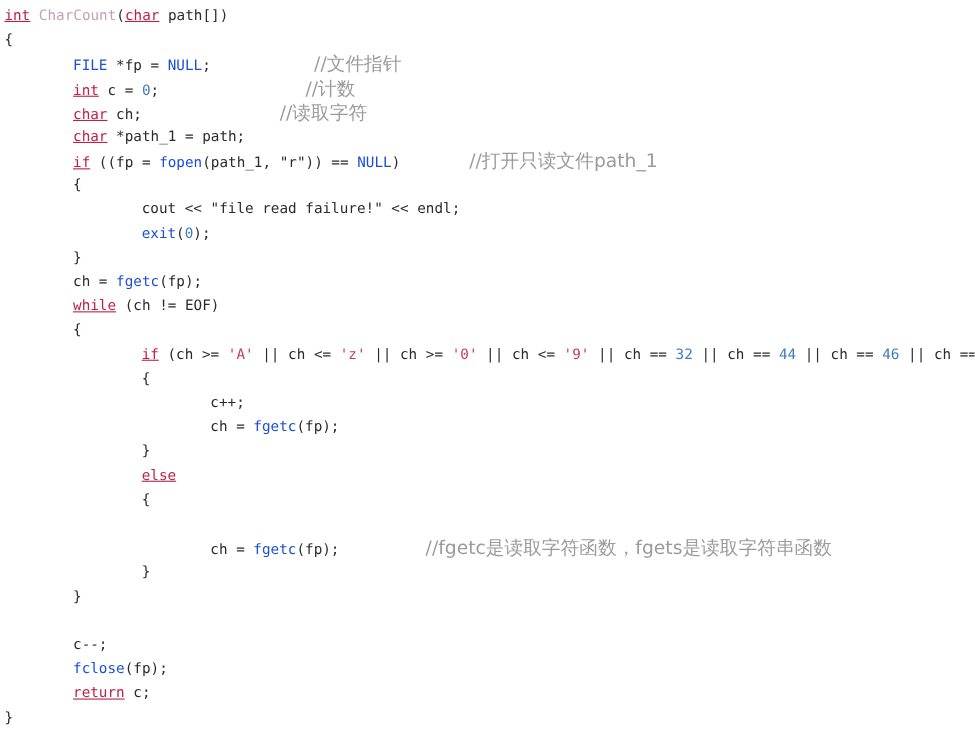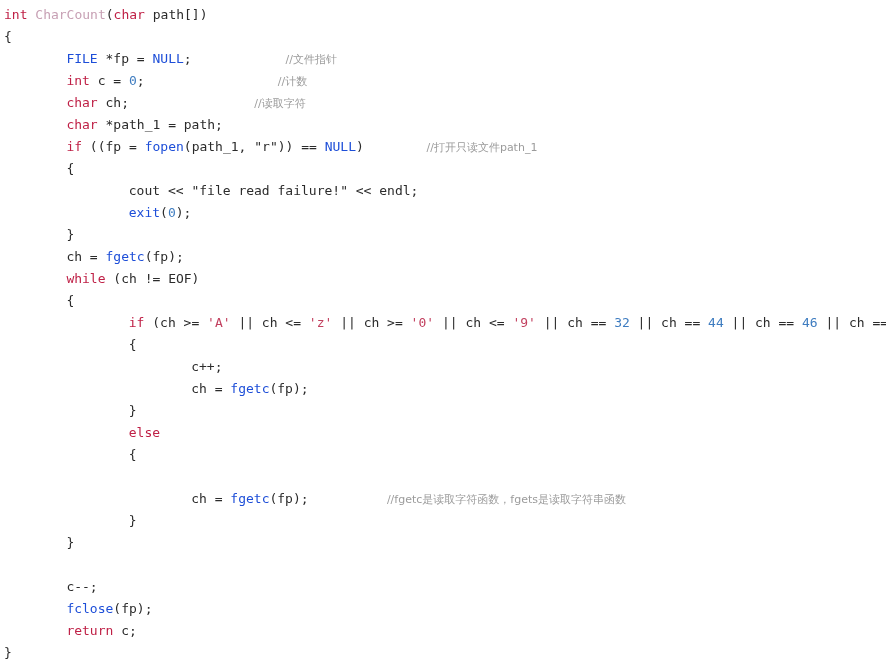--- a/index.html
+++ b/index.html
@@ -20,26 +20,26 @@
     line-height: 22px;
     white-space: pre;
     color: #2b2b2b;
     -webkit-font-smoothing: antialiased;
   }
   .ln {
     height: 22px;
     white-space: pre;
   }
   
-  .kw   { color: #bf2046; }   
+  .kw   { color: #bf2046; text-decoration: underline; }   
   .fn   { color: #c7a0b4; }   
   .lib  { color: #1d4ed8; }   
   .num  { color: #3e7cc0; }   
   .chr  { color: #c2405f; }   
   .str  { color: #2b2b2b; }   
   .cmt  { color: #9b9b9b; }   
   .pln  { color: #2b2b2b; }   
-  .zh   { font-family: "DejaVu Sans", "Liberation Sans", sans-serif; font-size: 11px; margin-top: 8px; }
+  .zh   { font-family: "DejaVu Sans", "Liberation Sans", sans-serif; font-size: 17px; margin-top: 8px; }
 </style>
 </head>
 <body>
 
 <div id="code-listing"><div class="ln" style="padding-left: 0px;"><span class="kw">int</span><span class="pln"> </span><span class="fn">CharCount</span><span class="pln">(</span><span class="kw">char</span><span class="pln"> path[])</span></div><div class="ln" style="padding-left: 0px;"><span class="pln">{</span></div><div class="ln" style="padding-left: 62.4px;"><span class="lib">FILE</span><span class="pln"> *fp = </span><span class="lib">NULL</span><span class="pln">;</span><span class="pln">            </span><span class="cmt zh">//文件指针</span></div><div class="ln" style="padding-left: 62.4px;"><span class="kw">int</span><span class="pln"> c = </span><span class="num">0</span><span class="pln">;</span><span class="pln">                 </span><span class="cmt zh">//计数</span></div><div class="ln" style="padding-left: 62.4px;"><span class="kw">char</span><span class="pln"> ch;</span><span class="pln">                </span><span class="cmt zh">//读取字符</span></div><div class="ln" style="padding-left: 62.4px;"><span class="kw">char</span><span class="pln"> *path_1 = path;</span></div><div class="ln" style="padding-left: 62.4px;"><span class="kw">if</span><span class="pln"> ((fp = </span><span class="lib">fopen</span><span class="pln">(path_1, </span><span class="str">"r"</span><span class="pln">)) == </span><span class="lib">NULL</span><span class="pln">)</span><span class="pln">        </span><span class="cmt zh">//打开只读文件path_1</span></div><div class="ln" style="padding-left: 62.4px;"><span class="pln">{</span></div><div class="ln" style="padding-left: 124.8px;"><span class="pln">cout &lt;&lt; </span><span class="str">"file read failure!"</span><span class="pln"> &lt;&lt; endl;</span></div><div class="ln" style="padding-left: 124.8px;"><span class="lib">exit</span><span class="pln">(</span><span class="num">0</span><span class="pln">);</span></div><div class="ln" style="padding-left: 62.4px;"><span class="pln">}</span></div><div class="ln" style="padding-left: 62.4px;"><span class="pln">ch = </span><span class="lib">fgetc</span><span class="pln">(fp);</span></div><div class="ln" style="padding-left: 62.4px;"><span class="kw">while</span><span class="pln"> (ch != EOF)</span></div><div class="ln" style="padding-left: 62.4px;"><span class="pln">{</span></div><div class="ln" style="padding-left: 124.8px;"><span class="kw">if</span><span class="pln"> (ch &gt;= </span><span class="chr">'A'</span><span class="pln"> || ch &lt;= </span><span class="chr">'z'</span><span class="pln"> || ch &gt;= </span><span class="chr">'0'</span><span class="pln"> || ch &lt;= </span><span class="chr">'9'</span><span class="pln"> || ch == </span><span class="num">32</span><span class="pln"> || ch == </span><span class="num">44</span><span class="pln"> || ch == </span><span class="num">46</span><span class="pln"> || ch == </span></div><div class="ln" style="padding-left: 124.8px;"><span class="pln">{</span></div><div class="ln" style="padding-left: 187.2px;"><span class="pln">c++;</span></div><div class="ln" style="padding-left: 187.2px;"><span class="pln">ch = </span><span class="lib">fgetc</span><span class="pln">(fp);</span></div><div class="ln" style="padding-left: 124.8px;"><span class="pln">}</span></div><div class="ln" style="padding-left: 124.8px;"><span class="kw">else</span></div><div class="ln" style="padding-left: 124.8px;"><span class="pln">{</span></div><div class="ln" style="padding-left: 0px;">&nbsp;</div><div class="ln" style="padding-left: 187.2px;"><span class="pln">ch = </span><span class="lib">fgetc</span><span class="pln">(fp);</span><span class="pln">          </span><span class="cmt zh">//fgetc是读取字符函数，fgets是读取字符串函数</span></div><div class="ln" style="padding-left: 124.8px;"><span class="pln">}</span></div><div class="ln" style="padding-left: 62.4px;"><span class="pln">}</span></div><div class="ln" style="padding-left: 0px;">&nbsp;</div><div class="ln" style="padding-left: 62.4px;"><span class="pln">c--;</span></div><div class="ln" style="padding-left: 62.4px;"><span class="lib">fclose</span><span class="pln">(fp);</span></div><div class="ln" style="padding-left: 62.4px;"><span class="kw">return</span><span class="pln"> c;</span></div><div class="ln" style="padding-left: 0px;"><span class="pln">}</span></div></div>
 
 </body></html>

